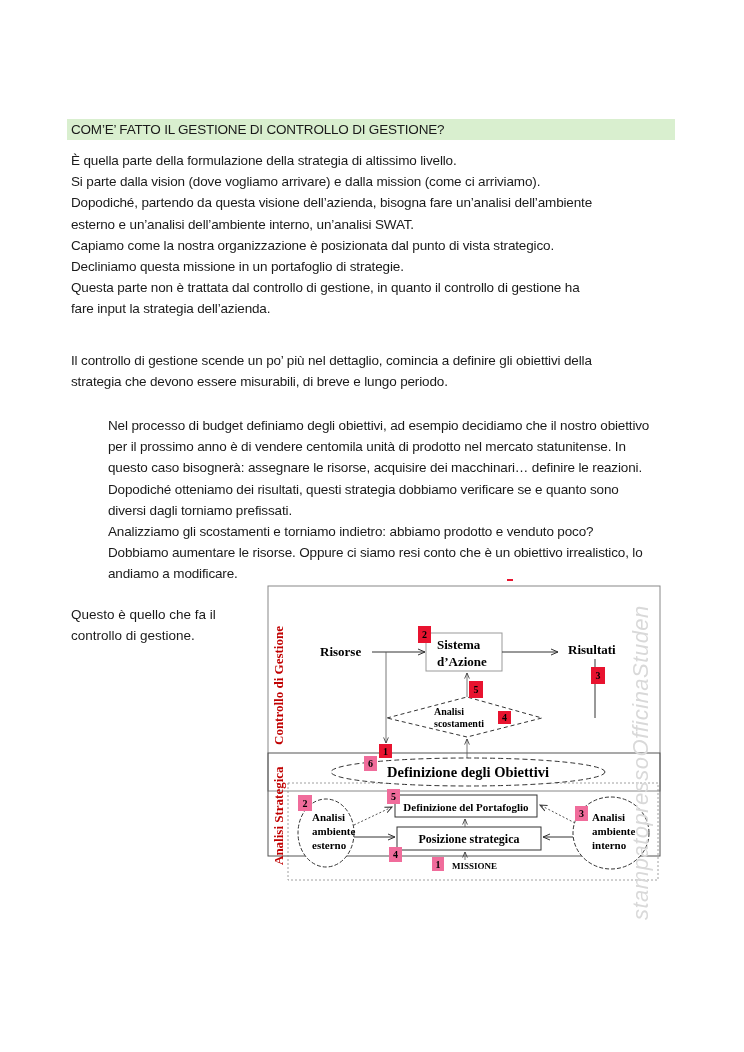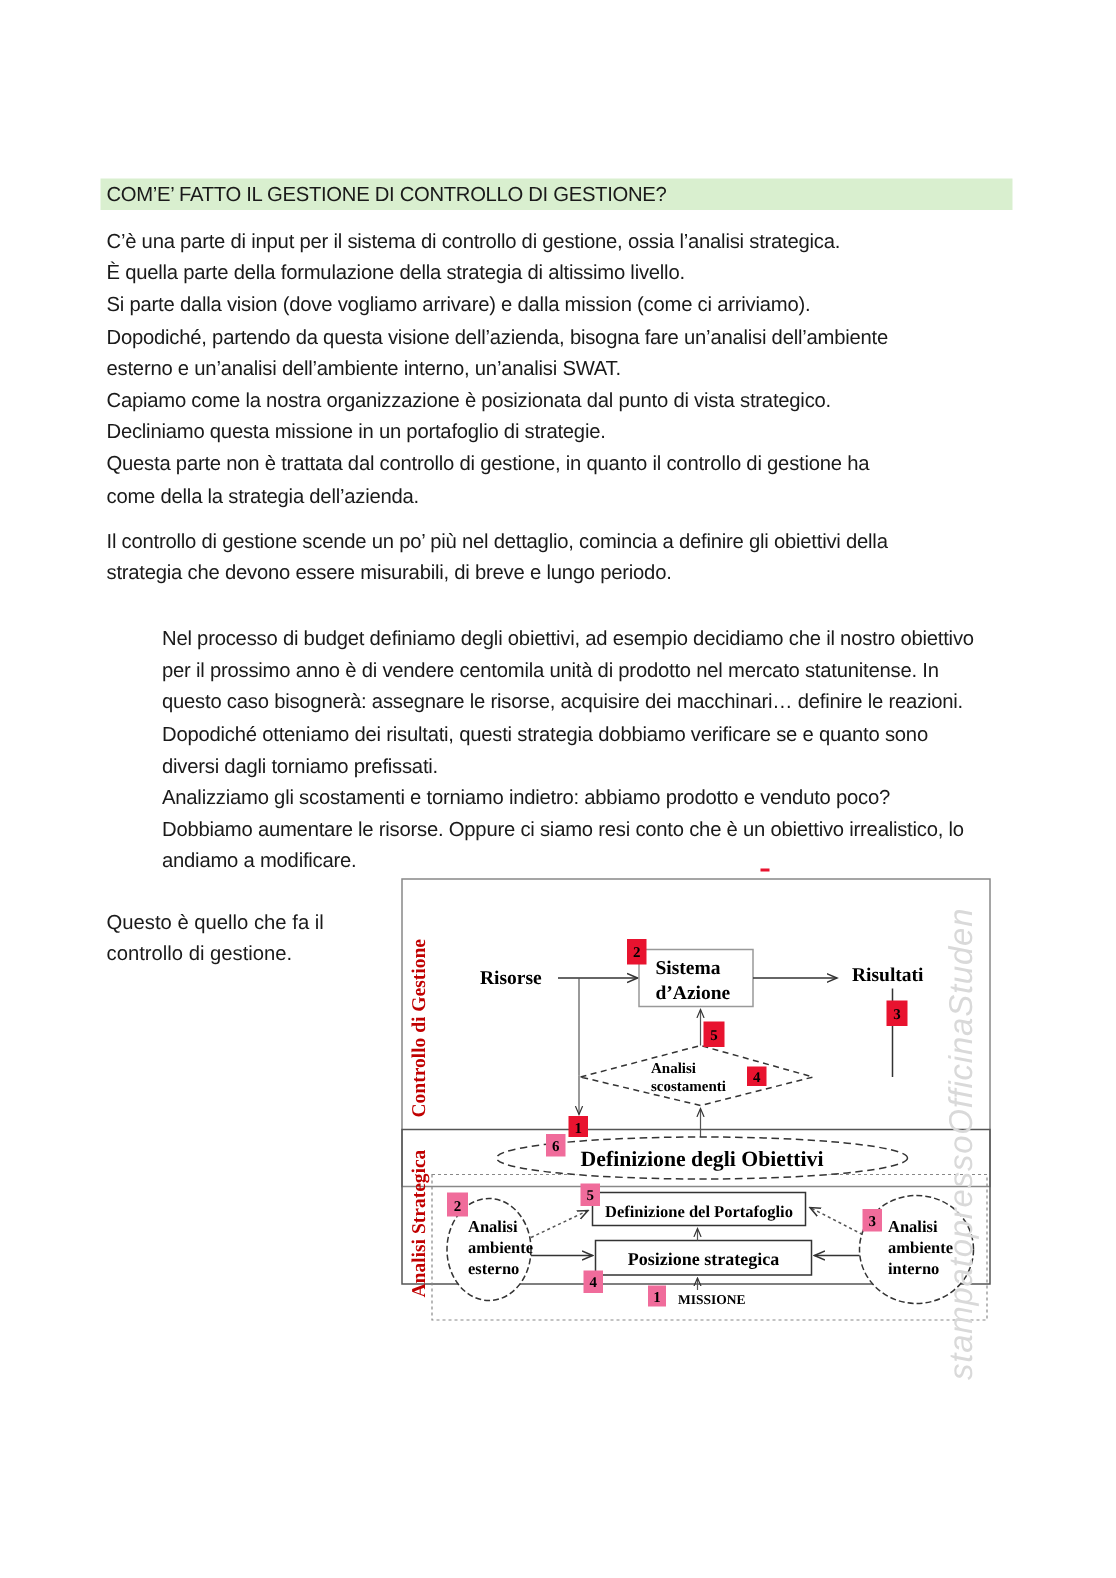--- a/index.html
+++ b/index.html
@@ -14,29 +14,28 @@
   .diagram{position:absolute;left:262px;top:575px;width:420px;height:320px;}
   .diagram text{font-family:"Liberation Serif",serif;}
   .watermark{position:absolute;left:628px;top:920px;transform-origin:0 0;transform:rotate(-90deg);font-size:22px;font-style:italic;color:#d9d9d9;white-space:nowrap;font-family:"Liberation Sans",sans-serif;letter-spacing:0.5px;}
 </style>
 </head>
 <body>
 
 <div class="heading">COM’E’ FATTO IL GESTIONE DI CONTROLLO DI GESTIONE?</div>
 
 <div class="para" id="p1">
-  <p>C’è una parte di input per il sistema di controllo di gestione, ossia l’analisi strategica.</p>
   <p>È quella parte della formulazione della strategia di altissimo livello.</p>
   <p>Si parte dalla vision (dove vogliamo arrivare) e dalla mission (come ci arriviamo).</p>
   <p>Dopodiché, partendo da questa visione dell’azienda, bisogna fare un’analisi dell’ambiente</p>
   <p>esterno e un’analisi dell’ambiente interno, un’analisi SWAT.</p>
   <p>Capiamo come la nostra organizzazione è posizionata dal punto di vista strategico.</p>
   <p>Decliniamo questa missione in un portafoglio di strategie.</p>
   <p>Questa parte non è trattata dal controllo di gestione, in quanto il controllo di gestione ha</p>
-  <p>come della la strategia dell’azienda.</p>
+  <p>fare input la strategia dell’azienda.</p>
 </div>
 
 <div class="para" id="p2">
   <p>Il controllo di gestione scende un po’ più nel dettaglio, comincia a definire gli obiettivi della</p>
   <p>strategia che devono essere misurabili, di breve e lungo periodo.</p>
 </div>
 
 <div class="para" id="p3">
   <p>Nel processo di budget definiamo degli obiettivi, ad esempio decidiamo che il nostro obiettivo</p>
   <p>per il prossimo anno  è di vendere centomila unità di prodotto nel mercato statunitense. In</p>

